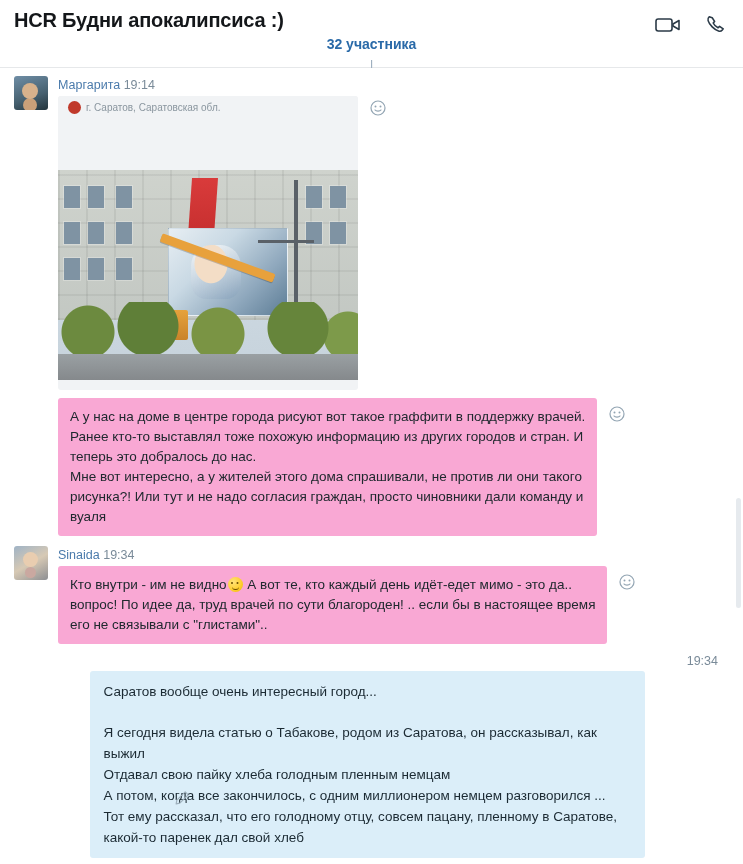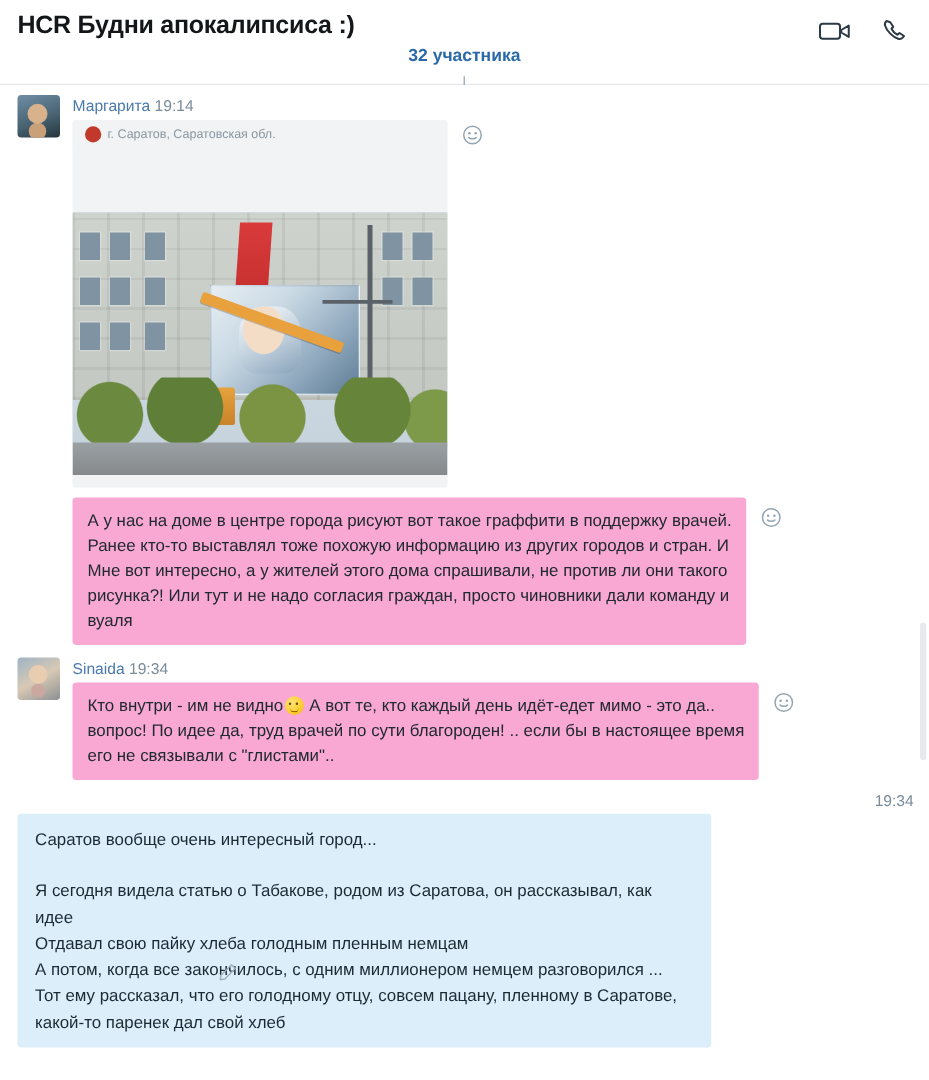--- a/index.html
+++ b/index.html
@@ -70,21 +70,21 @@
     display: flex; align-items: center; justify-content: center;
     cursor: pointer;
     color: #2b3a47;
   }
 
   
   .messages {
     flex: 1 1 auto;
     position: relative;
     overflow: hidden;
-    padding: 8px 10px 0 14px;
+    padding: 8px 23px 0 14px;
     background: #fff;
   }
   .msg-row {
     display: flex;
     align-items: flex-start;
     margin-bottom: 10px;
     position: relative;
   }
   .avatar {
     width: 34px; height: 34px;
@@ -242,21 +242,21 @@
   }
   .ph-road {
     position: absolute;
     left: 0; bottom: 0; width: 300px; height: 26px;
     background: linear-gradient(180deg,#9aa0a3 0%, #85898c 100%);
   }
 
   
   .own-row {
     display: flex;
-    justify-content: flex-start;
+    justify-content: center;
     position: relative;
   }
   .own-time {
     text-align: right;
     font-size: 12.5px;
     color: #7a8b99;
     margin: 8px 2px 3px 0;
   }
   .own-bubble {
     background: #dbeef9;
@@ -406,20 +406,21 @@
                 <circle cx="10.5" cy="6.5" r="1" fill="#93a5b3"></circle>
                 <path d="M5 10c1 1.4 5 1.4 6 0" fill="none" stroke="#93a5b3" stroke-width="1.2" stroke-linecap="round"></path>
               </svg>
           </div>
         </div>
 
         <div style="display:flex; align-items:flex-start; margin-top:8px;">
           <div class="bubble">
             <p>А у нас на доме в центре города рисуют вот такое граффити в поддержку врачей.</p>
             <p>Ранее кто-то выставлял тоже похожую информацию из других городов и стран. И</p>
+            <p>теперь это добралось до нас.</p>
             <p>Мне вот интересно, а у жителей этого дома спрашивали, не против ли они такого</p>
             <p>рисунка?! Или тут и не надо согласия граждан, просто чиновники дали команду и</p>
             <p>вуаля</p>
           </div>
           <div class="reaction-btn">
             <svg width="16" height="16" viewBox="0 0 16 16">
                 <circle cx="8" cy="8" r="7" fill="none" stroke="#93a5b3" stroke-width="1.2"></circle>
                 <circle cx="5.5" cy="6.5" r="1" fill="#93a5b3"></circle>
                 <circle cx="10.5" cy="6.5" r="1" fill="#93a5b3"></circle>
                 <path d="M5 10c1 1.4 5 1.4 6 0" fill="none" stroke="#93a5b3" stroke-width="1.2" stroke-linecap="round"></path>
@@ -459,21 +460,21 @@
       <div class="own-row">
         <div class="pencil">
           <svg width="16" height="16" viewBox="0 0 16 16">
               <path d="M11.2 1.8l3 3-8.4 8.4-3.6.6.6-3.6z" fill="none" stroke="#9fb0bd" stroke-width="1.2" stroke-linejoin="round"></path>
             </svg>
         </div>
         <div class="own-bubble">
           <p>Саратов вообще очень интересный город...</p>
           <p style="height:20px;"></p>
           <p>Я сегодня видела статью о Табакове, родом из Саратова, он рассказывал, как</p>
-          <p>идее</p>
+          <p>выжил</p>
           <p>Отдавал свою пайку хлеба голодным пленным немцам</p>
           <p>А потом, когда все закончилось, с одним миллионером немцем разговорился ...</p>
           <p>Тот ему рассказал, что его голодному отцу, совсем пацану, пленному в Саратове,</p>
           <p>какой-то паренек дал свой хлеб</p>
         </div>
       </div>
     </div>
 
     <div class="scroll-hint"></div>
   </div>

